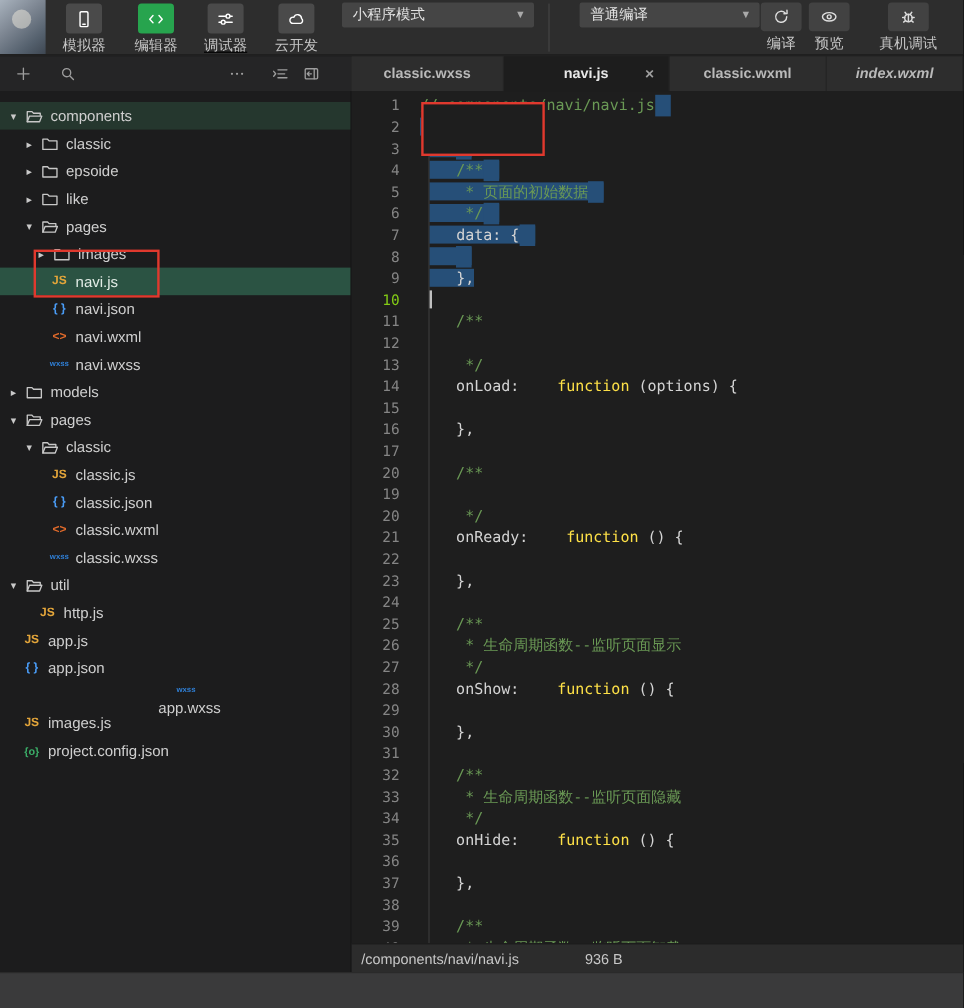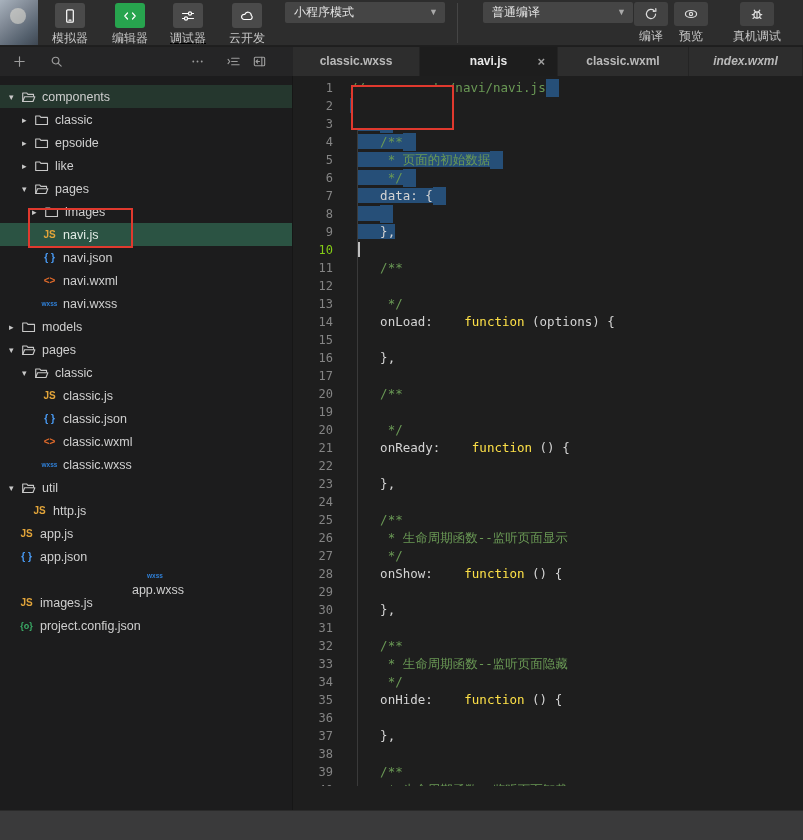--- a/index.html
+++ b/index.html
@@ -529,18 +529,22 @@
       <div class="cline">
         <span class="gut">39</span>
         <span class="code"><span class="tok-c">    /**</span></span>
       </div>
       <div class="cline">
         <span class="gut">40</span>
         <span class="code"><span class="tok-c">     * 生命周期函数--监听页面卸载</span></span>
       </div>
     </div>
 
+  <div class="statusbar">
+    <span class="path">/components/navi/navi.js</span>
+    <span class="size">936 B</span>
+  </div>
 
   <div class="bottomstrip"></div>
 
   <div class="redrect tree"></div>
   <div class="redrect editor"></div>
 </div>
 
 </body></html>

